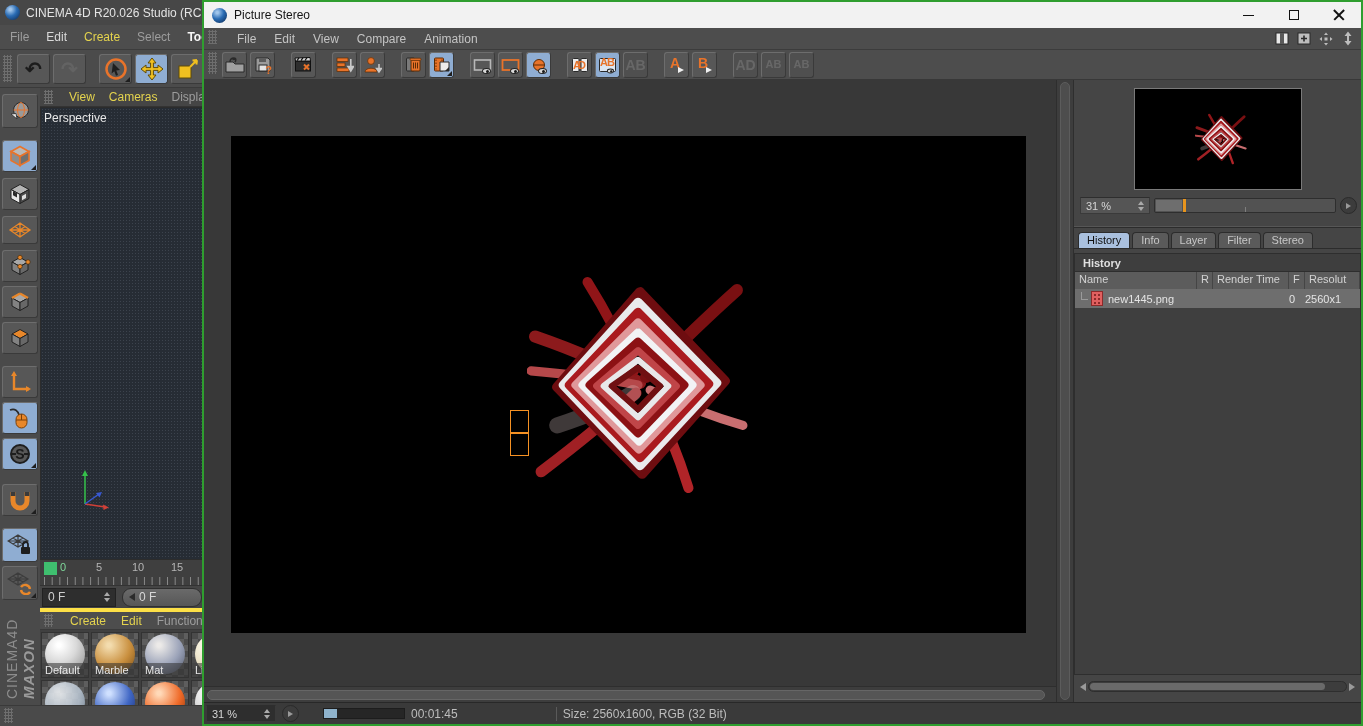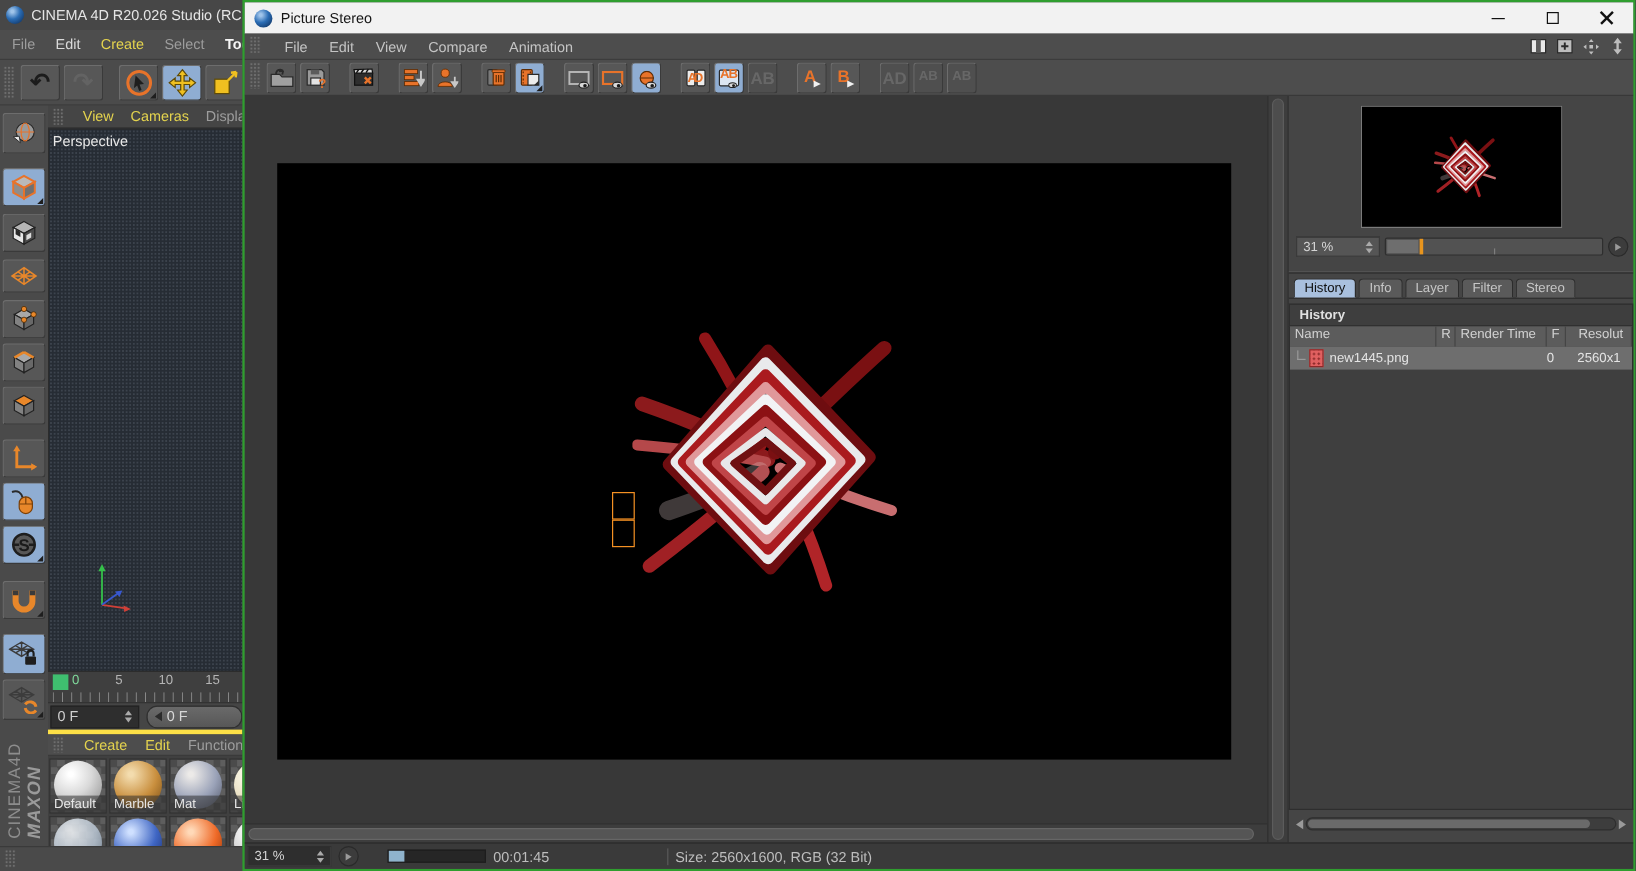--- a/index.html
+++ b/index.html
@@ -171,21 +171,21 @@
   .round-btn i { width:0; height:0; border-top:3px solid transparent; border-bottom:3px solid transparent;
     border-left:5px solid #9a9a9a; }
 
   .hist-section { border-top:1px solid #565656; margin-top:6px; flex:1; display:flex; flex-direction:column; min-height:0; }
   .hist-header { height:19px; background:#3e3e3e; border:1px solid #2e2e2e; margin-top:4px;
     display:flex; align-items:center; padding-left:8px; color:#e0e0e0; font-weight:bold; font-size:11px; }
   .hist-table { border:1px solid #2e2e2e; border-top:none; flex:1; display:flex; flex-direction:column; min-height:0; background:#3f3f3f; }
   .tbl-head { height:17px; background:#5c5c5c; display:flex; color:#d2d2d2; font-size:11px; }
   .tbl-head > div { padding:1px 0 0 4px; border-right:1px solid #454545; overflow:hidden; white-space:nowrap; }
   .tbl-row { height:19px; background:#6e6e6e; display:flex; align-items:center; color:#e4e4e4; font-size:11px; }
-  .col-name { width:122px; } .col-r { width:16px; } .col-rt { width:76px; } .col-f { width:16px; } .col-res { flex:1;text-align:center; }
+  .col-name { width:122px; } .col-r { width:16px; } .col-rt { width:76px; } .col-f { width:16px; } .col-res { flex:1; }
   .branch { width:7px; height:8px; border-left:1px solid #9a9a9a; border-bottom:1px solid #9a9a9a;
     margin:0 3px 6px 6px; flex:0 0 auto; }
   .film-chip { width:12px; height:15px; background:#e06060; border:1px solid #8c2a2a; margin-right:5px;
     background-image:radial-gradient(#8c2a2a .8px, transparent 1px);
     background-size:4px 4px; background-position:1px 1px; flex:0 0 auto; }
   .status-dot { width:9px; height:9px; border-radius:50%; background:#f2a818; margin-left:3px; }
   .hist-filler { flex:1; }
   .panel-hscroll { height:15px; margin:4px 6px 8px; display:flex; align-items:center; gap:2px; }
   .sb-arrow { width:0; height:0; border-top:4px solid transparent; border-bottom:4px solid transparent; }
   .sb-arrow.left { border-right:6px solid #9a9a9a; }

